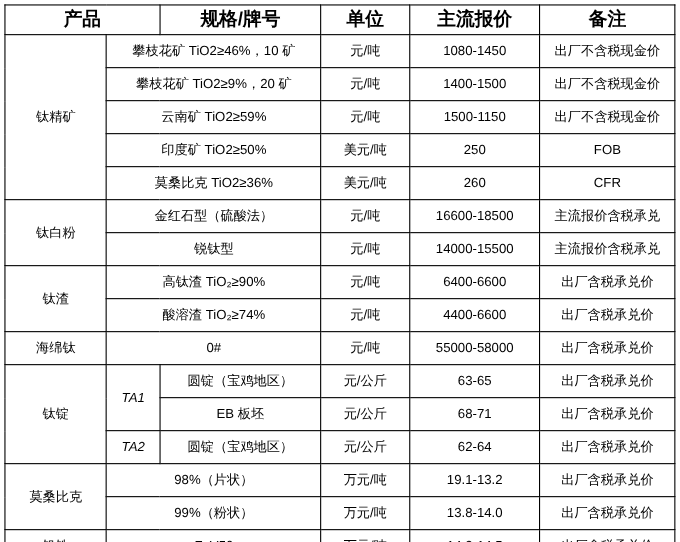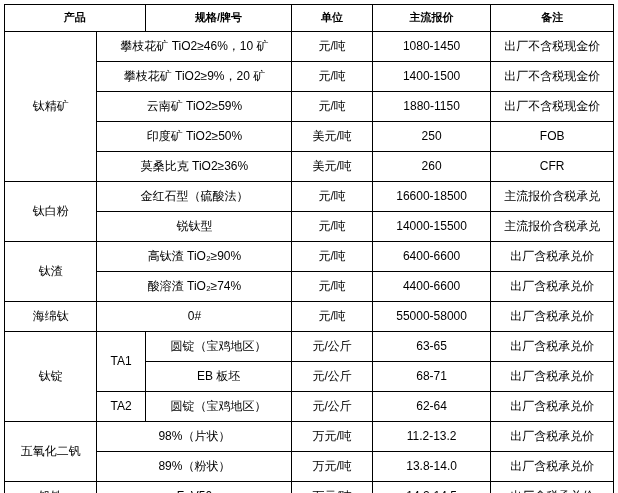--- a/index.html
+++ b/index.html
@@ -26,32 +26,33 @@
     font-size: 12px;
     font-weight: normal;
     padding: 2px 1px;
     line-height: 1.2;
     white-space: nowrap;
     overflow: hidden;
   }
   #price-table thead td {
     font-weight: bold;
     height: 22px;
-    font-size: 11px;
+    font-size: 17px;
     text-align: center;
   }
   #price-table tbody td {
     height: 25px;
   }
   td.cat {
     font-weight: bold;
     font-size: 12.5px;
   }
   td.sub {
     font-size: 12px;
+    font-style: italic;
   }
   col.c0 { width: 92px; }
   col.c1 { width: 48px; }
   col.c2 { width: 146px; }
   col.c3 { width: 80px; }
   col.c4 { width: 118px; }
   col.c5 { width: 122px; }
 </style>
 </head>
 <body>
@@ -84,21 +85,21 @@
       </tr>
       <tr>
         <td colspan="2">攀枝花矿 TiO2≥9%，20 矿</td>
         <td>元/吨</td>
         <td>1400-1500</td>
         <td>出厂不含税现金价</td>
       </tr>
       <tr>
         <td colspan="2">云南矿 TiO2≥59%</td>
         <td>元/吨</td>
-        <td>1880-1150</td>
+        <td>1500-1150</td>
         <td>出厂不含税现金价</td>
       </tr>
       <tr>
         <td colspan="2">印度矿 TiO2≥50%</td>
         <td>美元/吨</td>
         <td>250</td>
         <td>FOB</td>
       </tr>
       <tr>
         <td colspan="2">莫桑比克 TiO2≥36%</td>
@@ -154,28 +155,28 @@
         <td>出厂含税承兑价</td>
       </tr>
       <tr>
         <td class="sub" rowspan="1">TA2</td>
         <td>圆锭（宝鸡地区）</td>
         <td>元/公斤</td>
         <td>62-64</td>
         <td>出厂含税承兑价</td>
       </tr>
       <tr>
-        <td class="cat" rowspan="2">五氧化二钒</td>
+        <td class="cat" rowspan="2">莫桑比克</td>
         <td colspan="2">98%（片状）</td>
         <td>万元/吨</td>
-        <td>11.2-13.2</td>
+        <td>19.1-13.2</td>
         <td>出厂含税承兑价</td>
       </tr>
       <tr>
-        <td colspan="2">89%（粉状）</td>
+        <td colspan="2">99%（粉状）</td>
         <td>万元/吨</td>
         <td>13.8-14.0</td>
         <td>出厂含税承兑价</td>
       </tr>
       <tr>
         <td class="cat" rowspan="1">钒铁</td>
         <td colspan="2">FeV50</td>
         <td>万元/吨</td>
         <td>14.2-14.5</td>
         <td>出厂含税承兑价</td>

